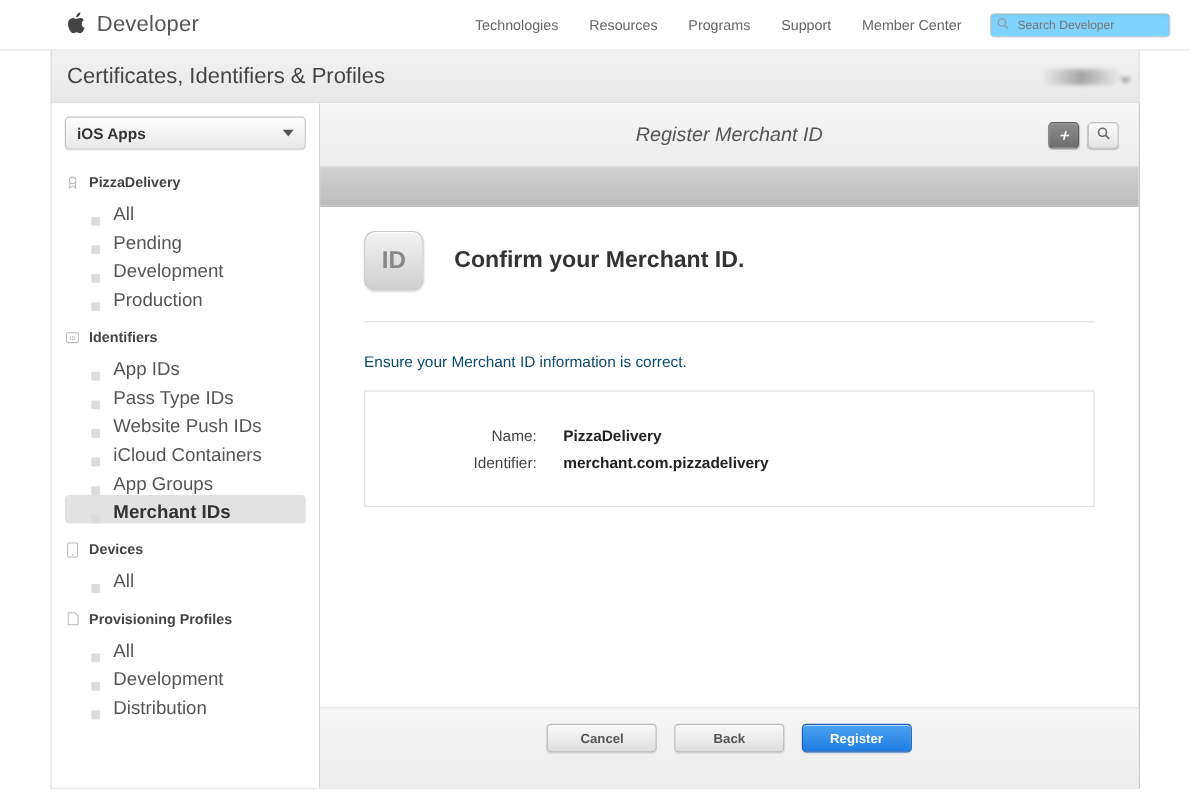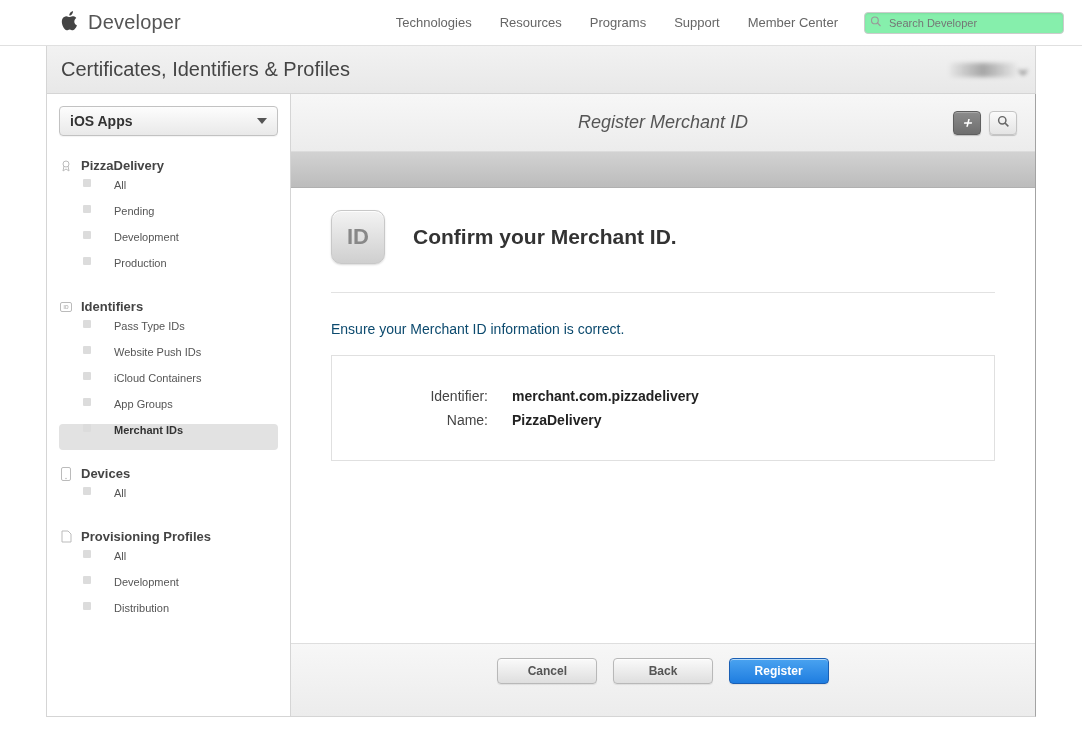--- a/index.html
+++ b/index.html
@@ -36,28 +36,28 @@
   font-size: 13px;
   color: #666;
   margin: 0 14px;
   cursor: pointer;
 }
 .search-wrap {
   position: relative;
   margin-left: 12px;
 }
 .search-input {
-  width: 200px;
+  width: 164px;
   height: 22px;
   border: 1px solid #ccc;
   border-radius: 4px;
   padding: 0 8px 0 24px;
   font-size: 11px;
   color: #555;
-  background: #86efac;
+  background: #7dd3fc;
   box-shadow: inset 0 1px 2px rgba(0,0,0,0.08);
 }
 .search-icon {
   position: absolute;
   left: 6px;
   top: 50%;
   transform: translateY(-50%);
   color: #999;
 }
 
@@ -155,28 +155,27 @@
   margin-right: 8px;
   display: inline-flex;
   align-items: center;
   justify-content: center;
   color: #aaa;
   font-size: 10px;
 }
 
 .side-item {
   display: flex;
-  align-items: flex-start;
+  align-items: flex-end;
   height: 26px;
   padding: 0 6px 0 24px;
-  font-size: 11px;
+  font-size: 17px;
   color: #555;
   cursor: pointer;
   border-radius: 4px;
-  gap: 11px;
 }
 .side-item .bullet {
   width: 8px; height: 8px;
   background: #dcdcdc;
   margin-right: 12px;
   border-radius: 1px;
 }
 .side-item.active {
   background: #e2e2e2;
   font-weight: bold;
@@ -396,20 +395,24 @@
         <span class="section-icon">
           <svg width="12" height="12" viewBox="0 0 12 12">
               <rect x="0.5" y="1.5" width="11" height="9" rx="1.5" fill="none" stroke="#bbb" stroke-width="1"></rect>
               <text x="6" y="8" font-size="5" text-anchor="middle" fill="#bbb" font-family="Arial" font-weight="bold">ID</text>
             </svg>
         </span>
         <span>Identifiers</span>
       </div>
       <div class="side-item">
           <span class="bullet"></span>
+          <span>App IDs</span>
+        </div>
+      <div class="side-item">
+          <span class="bullet"></span>
           <span>Pass Type IDs</span>
         </div>
       <div class="side-item">
           <span class="bullet"></span>
           <span>Website Push IDs</span>
         </div>
       <div class="side-item">
           <span class="bullet"></span>
           <span>iCloud Containers</span>
         </div>
@@ -482,26 +485,26 @@
           <div class="id-tile">
             <span>ID</span>
           </div>
           <div class="confirm-heading">Confirm your Merchant ID.</div>
         </div>
         <hr class="divider">
         <div class="instruction">Ensure your Merchant ID information is correct.</div>
 
         <div class="info-box">
           <div class="info-row">
+            <div class="info-label">Name:</div>
+            <div class="info-value">PizzaDelivery</div>
+          </div>
+          <div class="info-row">
             <div class="info-label">Identifier:</div>
             <div class="info-value">merchant.com.pizzadelivery</div>
-          </div>
-          <div class="info-row">
-            <div class="info-label">Name:</div>
-            <div class="info-value">PizzaDelivery</div>
           </div>
         </div>
       </div>
 
       <div class="footer-bar">
         <button class="btn">Cancel</button>
         <button class="btn">Back</button>
         <button class="btn primary">Register</button>
       </div>
     </div>

